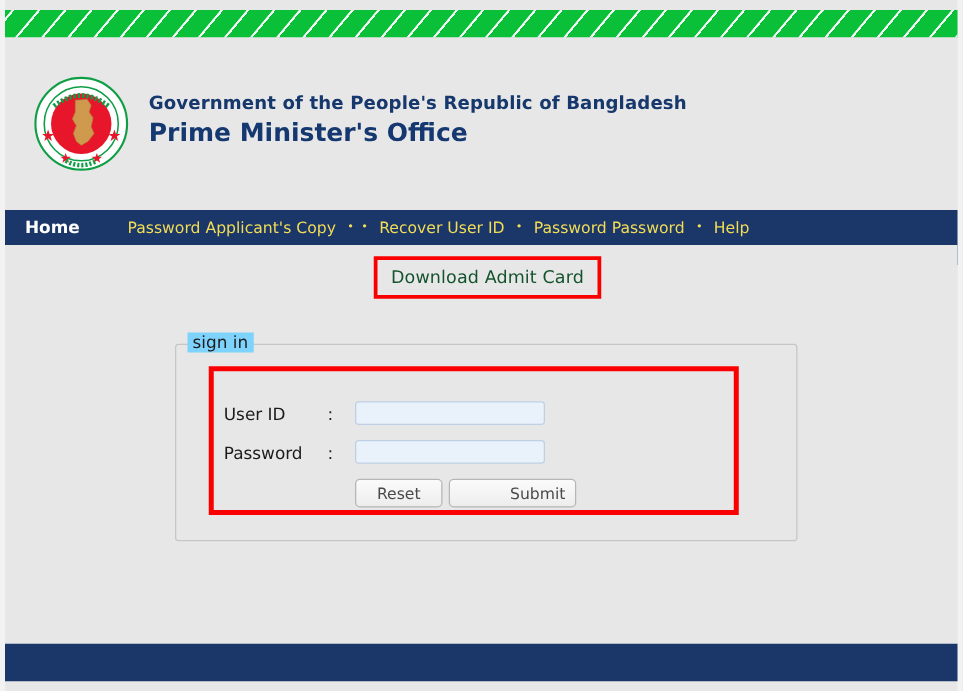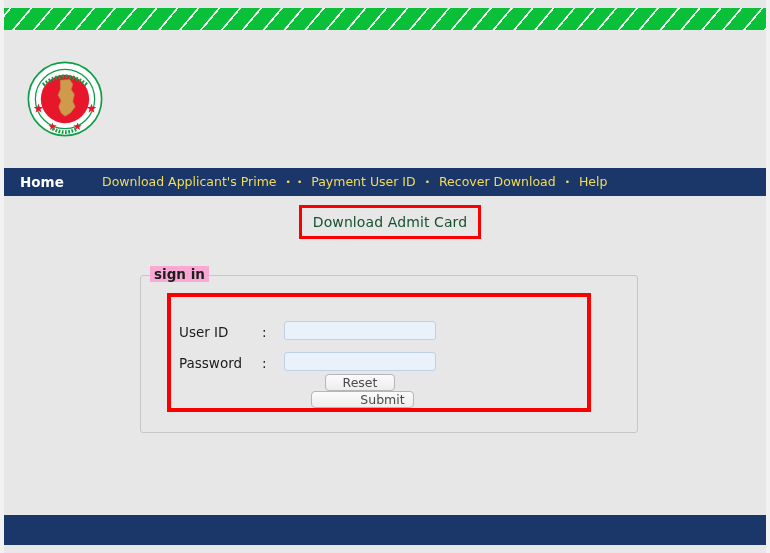--- a/index.html
+++ b/index.html
@@ -164,25 +164,24 @@
     height: 158px;
     border: 1px solid #c6c6c6;
     border-radius: 3px;
     box-sizing: border-box;
     background: transparent;
   }
   .fieldset-legend {
     position: absolute;
     left: 9px;
     top: -10px;
-    background: #f9a8d4;
+    background: #7dd3fc;
     padding: 0 4px;
     font-size: 13.5px;
     color: #1d1d1d;
-    font-weight: bold;
   }
 
   .red-box {
     position: absolute;
     left: 163px;
     top: 97px;
     width: 424px;
     height: 119px;
     border: 4px solid #fb0000;
     box-sizing: border-box;
@@ -217,25 +216,24 @@
     box-sizing: border-box;
     outline: none;
     font-family: "DejaVu Sans", "Liberation Sans", sans-serif;
     font-size: 12px;
     padding: 0 3px;
     color: #111;
   }
 
   .button-row {
     display: flex;
-    align-items: center;
+    align-items: flex-end;
     height: 32px;
     padding-left: 105px;
     margin-top: 3px;
-    flex-direction: column;
   }
   .btn {
     height: 23px;
     min-width: 70px;
     background: linear-gradient(to bottom, #fbfbfb 0%, #ededed 100%);
     border: 1px solid #b6b6b6;
     border-radius: 4px;
     color: #4a4a4a;
     font-size: 12.5px;
     font-family: "DejaVu Sans", "Liberation Sans", sans-serif;
@@ -280,33 +278,35 @@
         </g>
 
         <g fill="#0f9e45">
           <path d="M22 32 q28 -22 56 0" fill="none" stroke="#0f9e45" stroke-width="5" stroke-dasharray="2.4 2.1"></path>
           <path d="M34 88 q16 9 32 0" fill="none" stroke="#0f9e45" stroke-width="4.6" stroke-dasharray="2.2 2"></path>
         </g>
       </svg>
     </div>
 
     <div class="header-text">
+      <div class="gov-line">Government of the People's Republic of Bangladesh</div>
+      <div class="office-line">Prime Minister's Office</div>
     </div>
 
   </div>
 
   <div class="navbar">
     <div class="nav-home">Home</div>
     <div class="nav-links">
-      <span class="nav-link">Download Applicant's Prime</span>
+      <span class="nav-link">Password Applicant's Copy</span>
       <span class="nav-sep">•</span>
       <span class="nav-sep">•</span>
-      <span class="nav-link">Payment User ID</span>
+      <span class="nav-link">Recover User ID</span>
       <span class="nav-sep">•</span>
-      <span class="nav-link">Recover Download</span>
+      <span class="nav-link">Password Password</span>
       <span class="nav-sep">•</span>
       <span class="nav-link">Help</span>
     </div>
   </div>
 
   <div class="content">
 
     <div class="title-wrap">
       <div class="title-text">Download Admit Card</div>
     </div>

